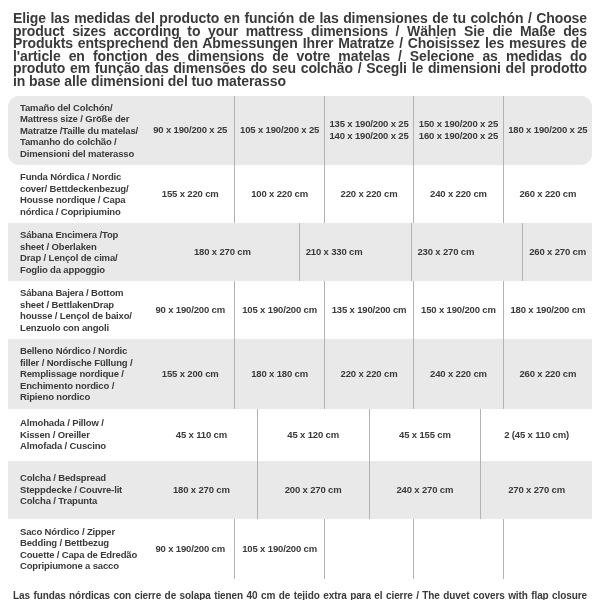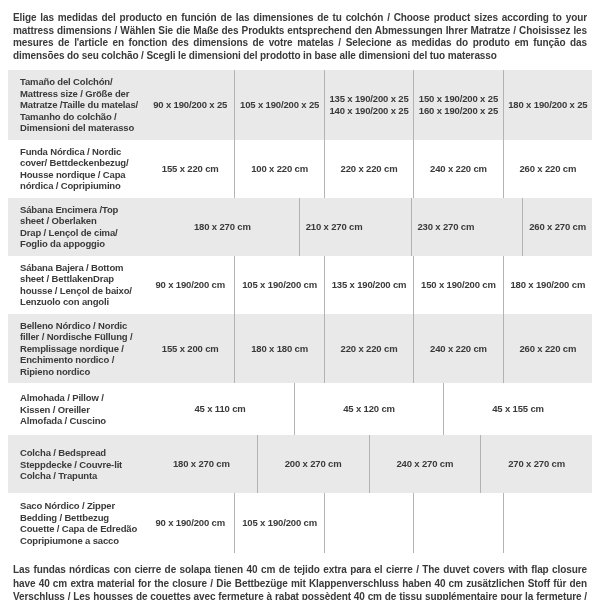--- a/index.html
+++ b/index.html
@@ -3,32 +3,32 @@
 <meta charset="utf-8">
 <style>
   html,body{margin:0;padding:0;}
   body{
     width:600px;height:600px;background:#ffffff;
     font-family:"Liberation Sans","DejaVu Sans",sans-serif;
     color:#3c3c3c;-webkit-font-smoothing:antialiased;
   }
   .intro{
     margin:12px 13px 0 13px;
-    font-size:10px;font-weight:bold;line-height:12.6px;
+    font-size:14px;font-weight:bold;line-height:12.6px;
     text-align:justify;letter-spacing:-0.1px;color:#3a3a3a;
   }
   .size-table{
     margin:8px 8px 0 8px;
   }
   .t-row{
     display:flex;align-items:stretch;
   }
   .t-row:nth-child(odd){background:#e9e9e9;}
   .t-row:nth-child(even){background:#ffffff;}
-  .t-row:nth-child(1){min-height:68px;}
+  .t-row:nth-child(1){min-height:68px;border-radius:11px;}
   .t-row:nth-child(2){min-height:51px;}
   .t-row:nth-child(3){min-height:51px;gap:42px;}
   .t-row:nth-child(4){min-height:54px;}
   .t-row:nth-child(5){min-height:64px;}
   .t-row:nth-child(6){min-height:52px;justify-content:space-between;}
   .t-row:nth-child(7){min-height:58px;}
   .t-row:nth-child(8){min-height:60px;}
   .cell{
     display:flex;align-items:center;
     font-size:9.5px;font-weight:bold;letter-spacing:-0.15px;
@@ -83,21 +83,21 @@
     <div class="cell value">240 x 220 cm</div>
     <div class="cell value">260 x 220 cm</div>
   </div>
 
   <div class="t-row">
     <div class="cell label">Sábana Encimera /Top
 sheet / Oberlaken
 Drap / Lençol de cima/
 Foglio da appoggio</div>
     <div class="cell value">180 x 270 cm</div>
-    <div class="cell value">210 x 270 cm</div>
+    <div class="cell value">210 x 330 cm</div>
     <div class="cell value">230 x 270 cm</div>
     <div class="cell value">260 x 270 cm</div>
   </div>
 
   <div class="t-row">
     <div class="cell label">Sábana Bajera / Bottom
 sheet / BettlakenDrap
 housse / Lençol de baixo/
 Lenzuolo con angoli</div>
     <div class="cell value">90 x 190/200 cm</div>
@@ -120,20 +120,21 @@
     <div class="cell value">260 x 220 cm</div>
   </div>
 
   <div class="t-row">
     <div class="cell label">Almohada  / Pillow /
 Kissen / Oreiller
 Almofada / Cuscino</div>
     <div class="cell value">45 x 110 cm</div>
     <div class="cell value">45 x 120 cm</div>
     <div class="cell value">45 x 155 cm</div>
+    <div class="cell value">2 (45 x 110 cm)</div>
   </div>
 
   <div class="t-row">
     <div class="cell label">Colcha / Bedspread
 Steppdecke / Couvre-lit
 Colcha / Trapunta</div>
     <div class="cell value">180 x 270 cm</div>
     <div class="cell value">200 x 270 cm</div>
     <div class="cell value">240 x 270 cm</div>
     <div class="cell value">270 x 270 cm</div>

